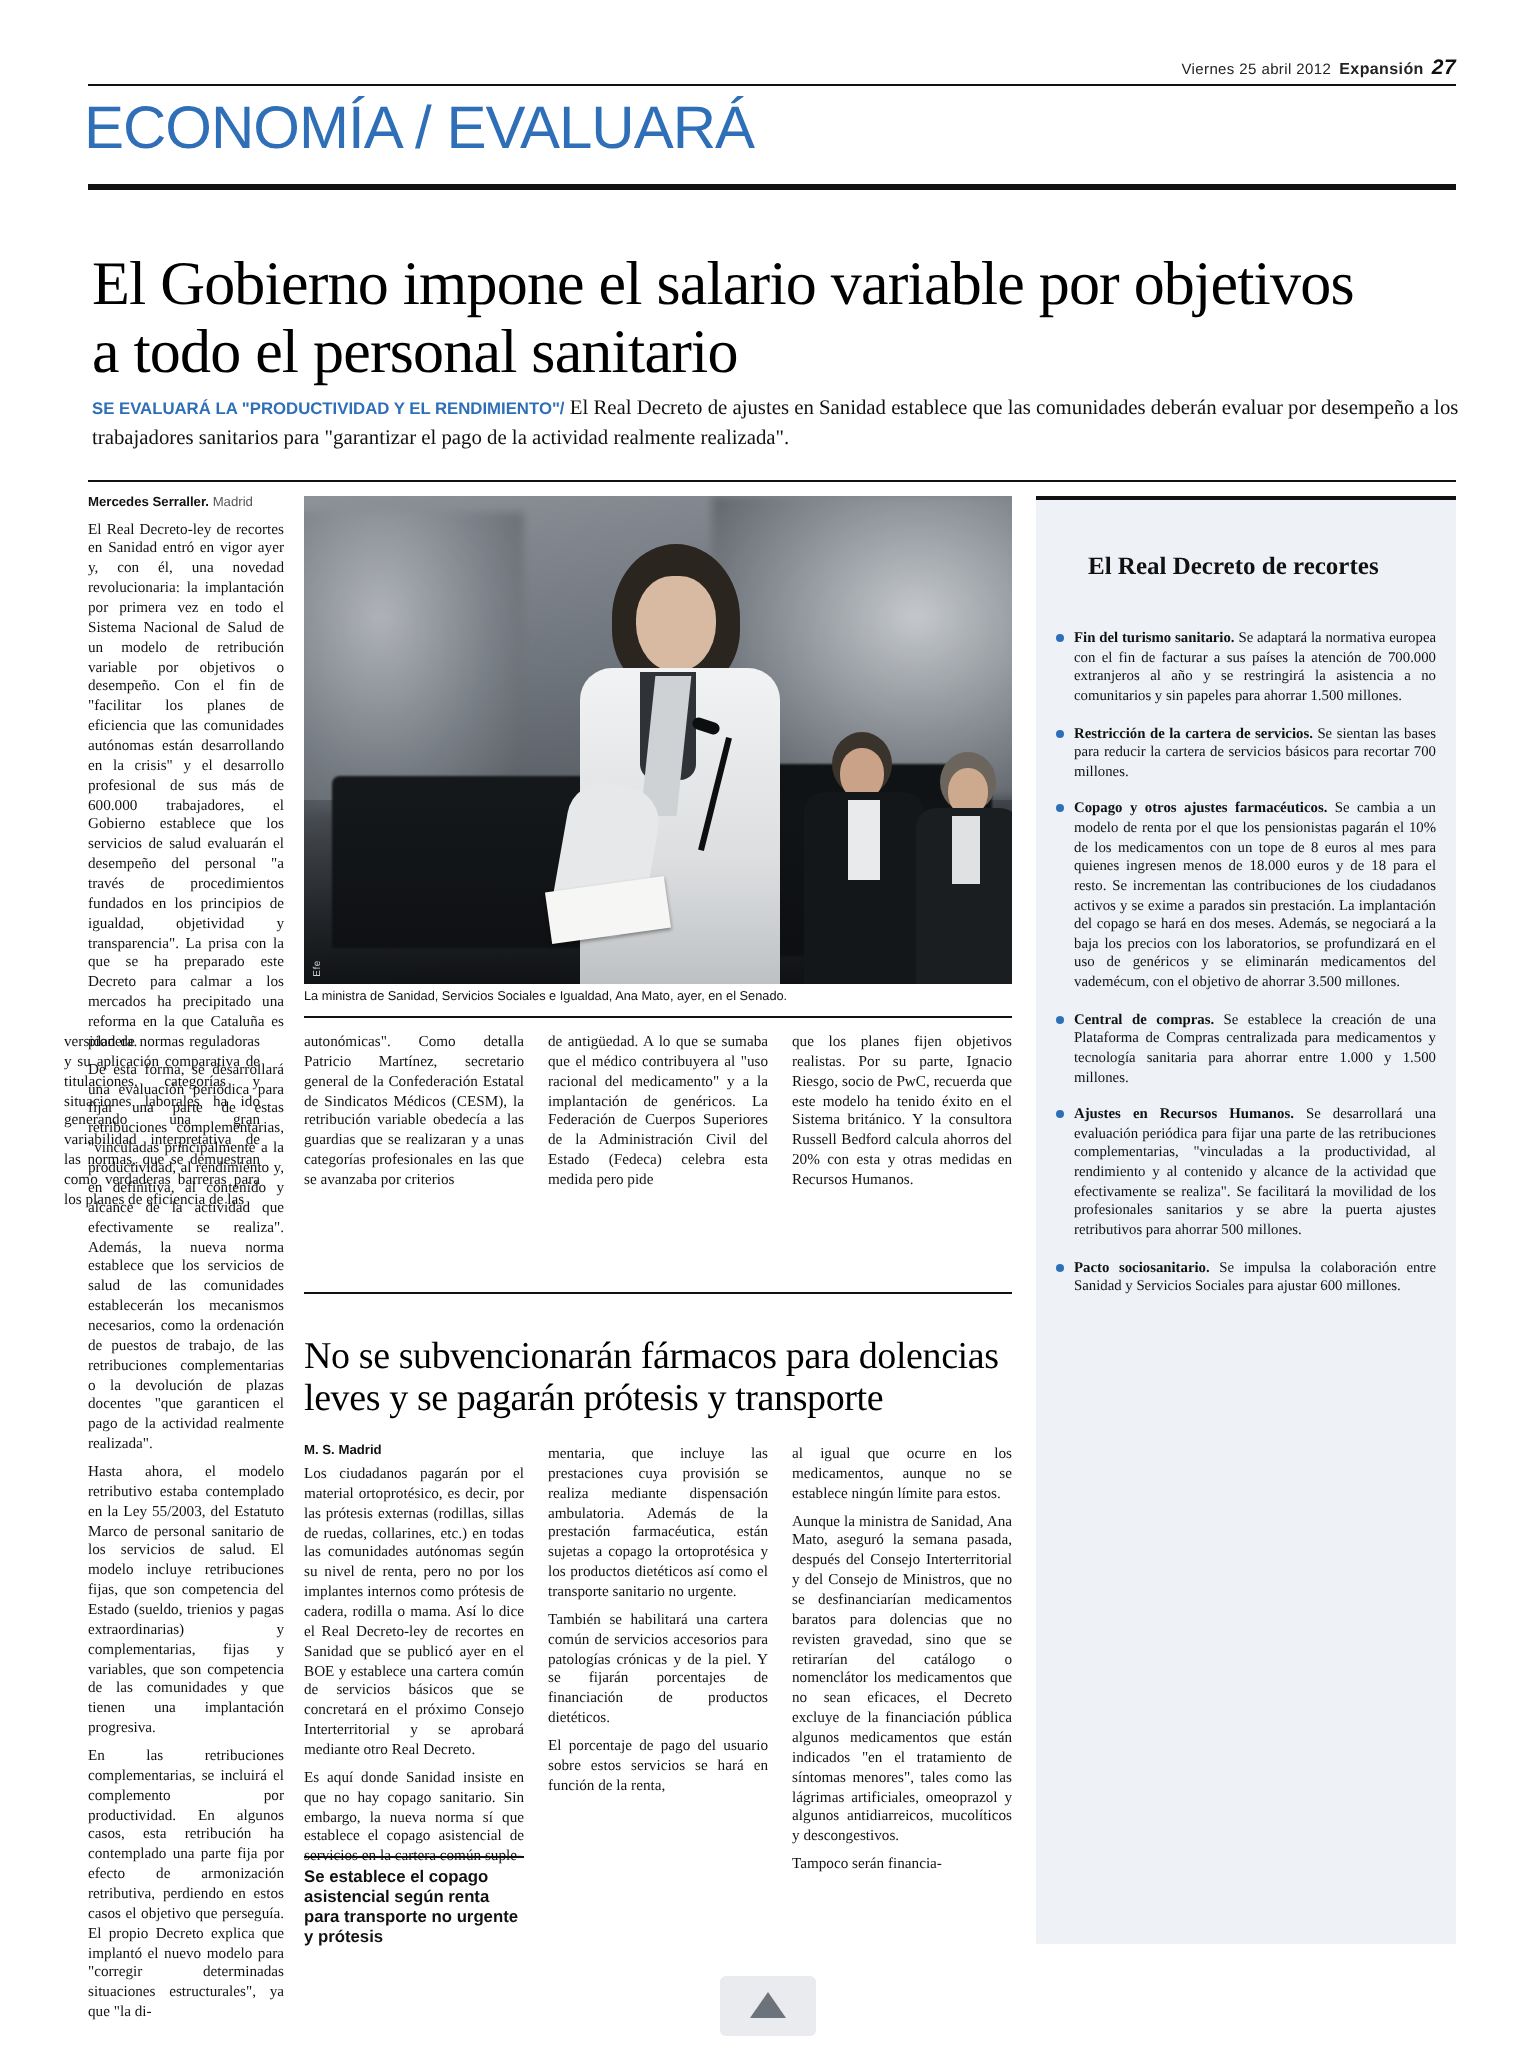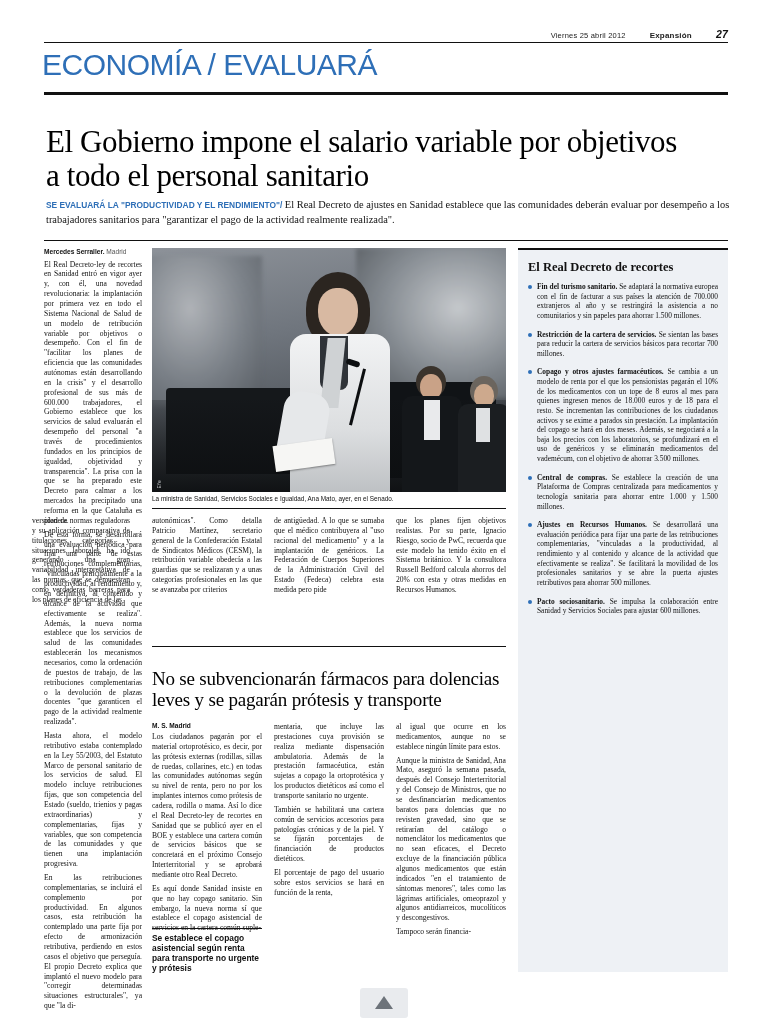--- a/index.html
+++ b/index.html
@@ -13,21 +13,21 @@
   }
   .page{
     position:absolute;
     left:0;top:0;width:768px;height:1024px;
     background:#fff;
   }
   
   .masthead{
     position:absolute;left:44px;top:28px;width:684px;
     display:flex;justify-content:flex-end;align-items:baseline;
-    gap:24px;
+    gap:4px;
     font-family:"Liberation Sans", sans-serif;
     font-size:7.5px;color:#222;letter-spacing:.2px;
   }
   .masthead .brand{font-weight:bold;font-size:8px;}
   .masthead .pageno{font-weight:bold;font-size:10.5px;color:#111;font-style:italic;}
   .rule-top{
     position:absolute;left:44px;top:42px;width:684px;height:1px;background:#111;
   }
   
   .section-title{
@@ -137,21 +137,21 @@
   #col-d{left:396px;top:516px;width:110px;}
   
   #col-a2{left:32px;top:516px;width:98px;}
   
   .rail{
     position:absolute;left:518px;top:248px;width:210px;height:722px;
     background:#eef1f5;
     border-top:2px solid #111;
   }
   .rail h3{
-    margin:0;padding:10px 10px 4px 10px;
+    margin:16px;padding:10px 10px 4px 10px;
     font-family:"Liberation Serif", serif;
     font-weight:bold;font-size:12.5px;line-height:1.12;color:#111;
   }
   .rail ul{margin:0;padding:4px 10px 8px 10px;list-style:none;}
   .rail li{
     position:relative;padding-left:9px;margin-bottom:9px;
     font-size:7.4px;line-height:1.3;text-align:justify;color:#111;
   }
   .rail li:before{
     content:"";position:absolute;left:0;top:3px;

